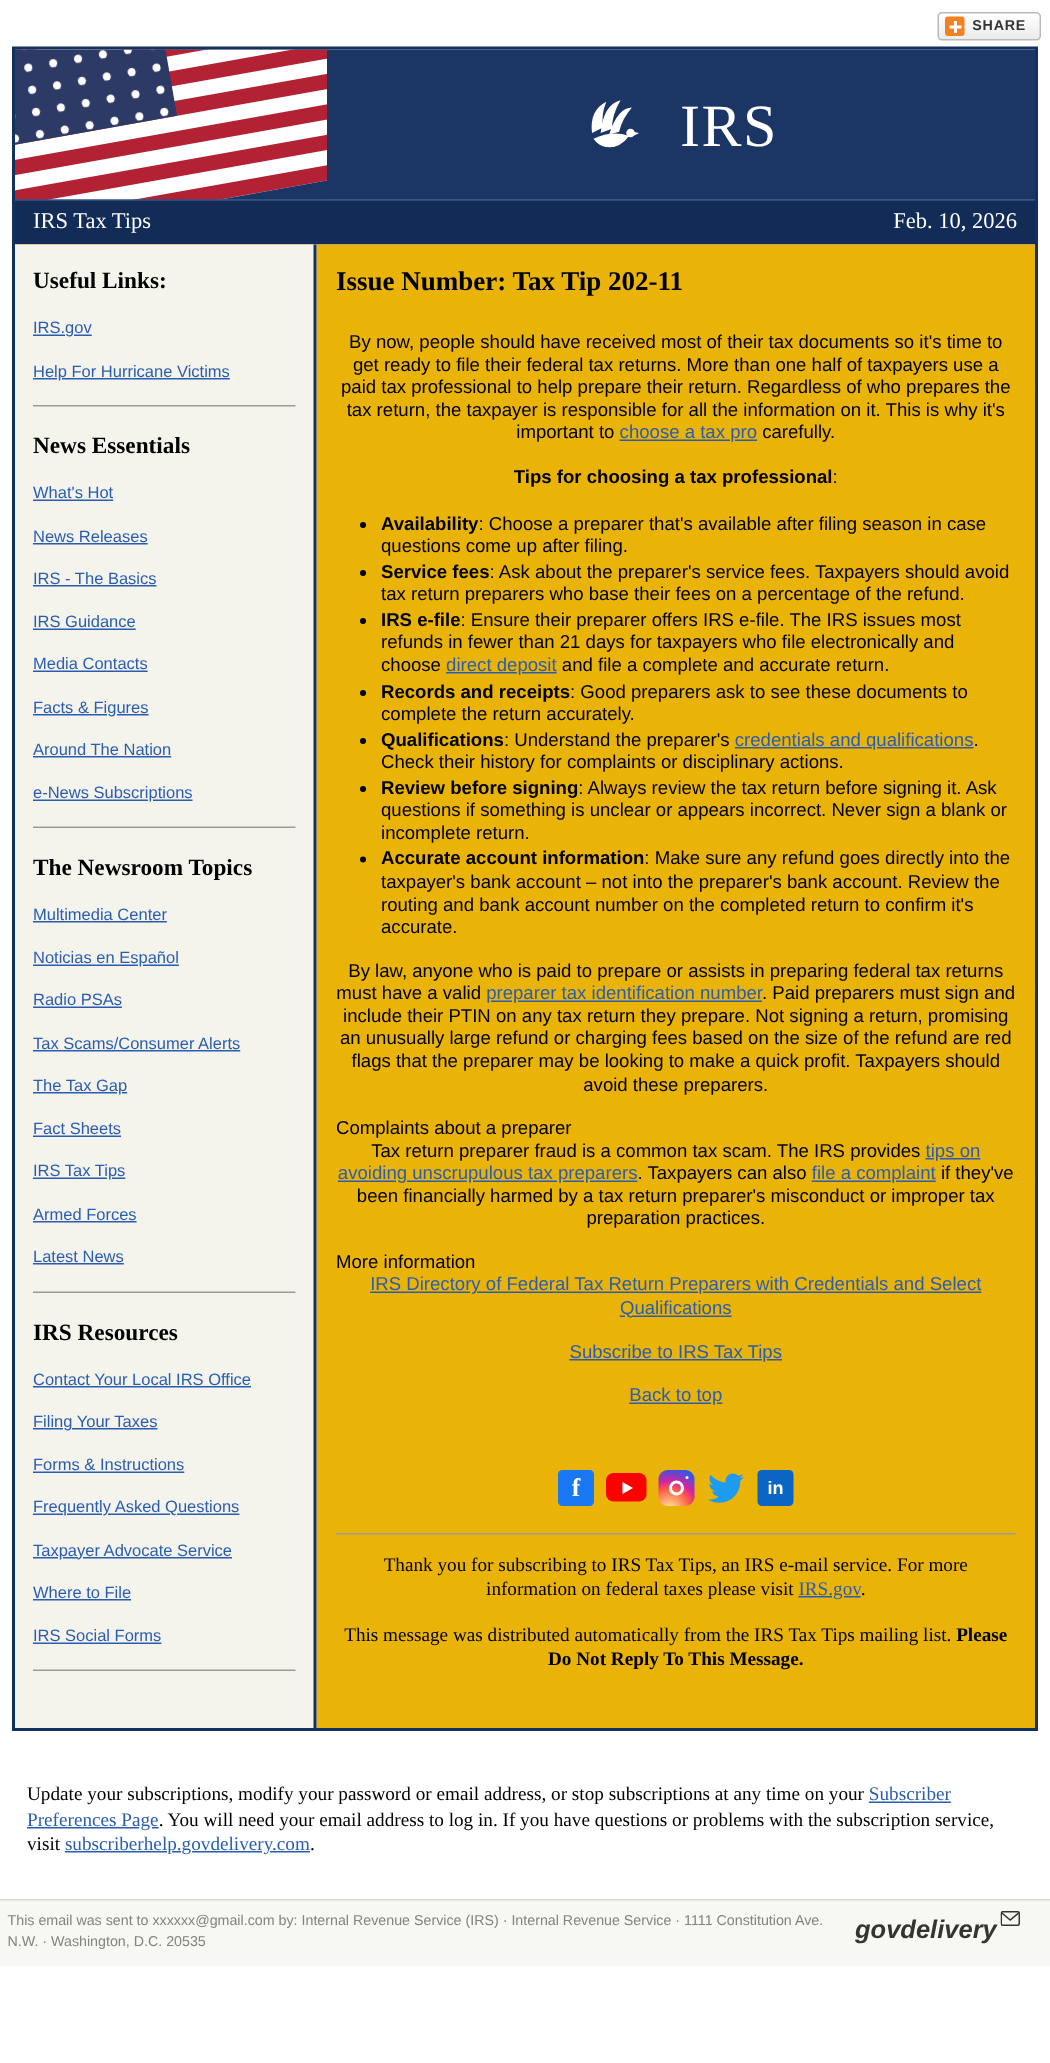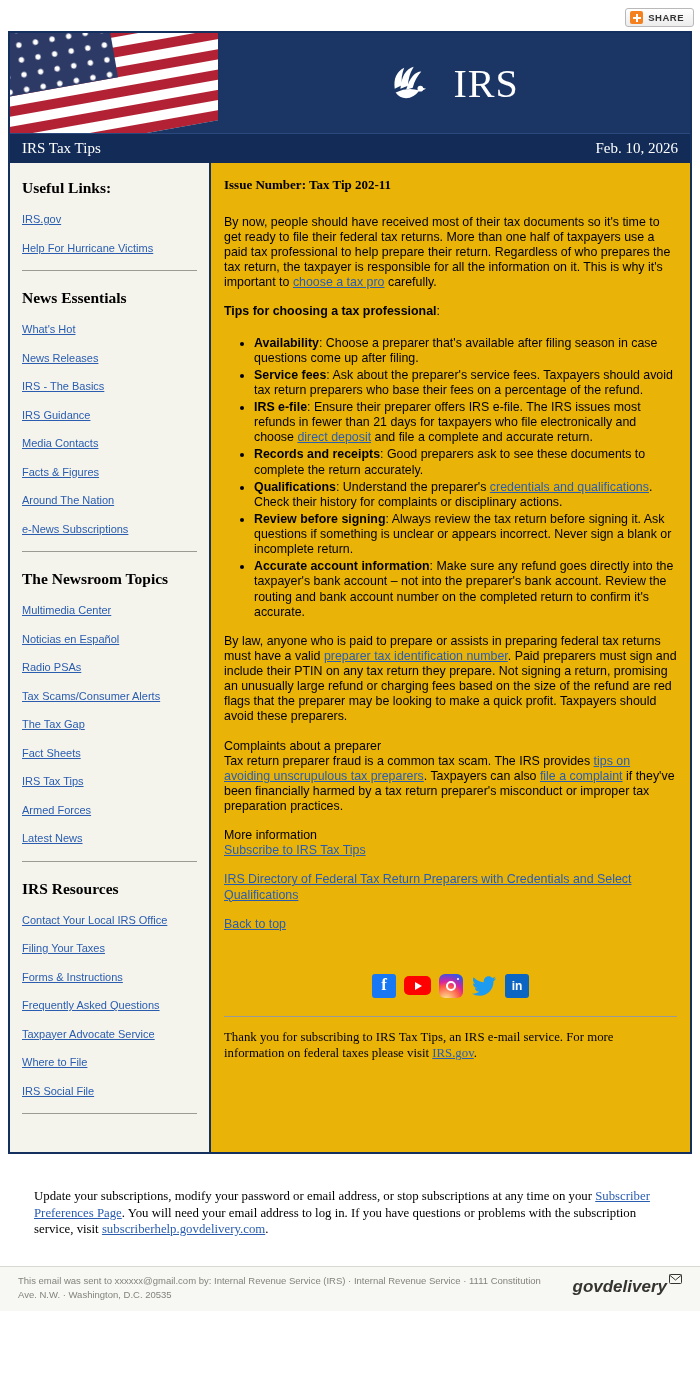--- a/index.html
+++ b/index.html
@@ -27,23 +27,23 @@
   .datebar{display:flex;justify-content:space-between;align-items:center;background:#122c57;color:#fff;
            padding:6px 12px;font-family:"Liberation Serif",serif;font-size:15px;border-top:1px solid #2a4a7f;}
 
   .cols{display:flex;align-items:stretch;background:#eab308;}
   .sidebar{width:201px;flex:none;background:#f4f3ec;border-right:2px solid #14305f;padding:14px 12px 20px;}
   .sb-h{font-family:"Liberation Serif",serif;font-weight:bold;font-size:15.5px;margin:2px 0 16px;}
   .sb-l{display:block;font-size:11px;color:#2a5db0;text-decoration:underline;margin-bottom:16.5px;}
   .sb-sep{border-top:1px solid #9b9b93;margin:2px 0 18px;}
 
   .main{flex:1;padding:12px 13px 16px;font-size:12.4px;line-height:1.22;}
-  .issue{font-family:"Liberation Serif",serif;font-weight:bold;font-size:13px;margin:2px 0 22px;}
+  .issue{font-family:"Liberation Serif",serif;font-weight:bold;font-size:18px;margin:2px 0 22px;}
   .title{font-size:21px;font-weight:bold;text-align:center;margin:0 0 16px;}
-  .p{margin:0 0 14px;}
+  .p{margin:0 0 14px;text-align:center;}
   .tight{margin:0;font-weight:normal;}
   ul.tips{margin:16px 0 14px;padding-left:30px;}
   ul.tips li{margin-bottom:2px;}
   .lnk{color:#2a5db0;text-decoration:underline;}
   .b{font-weight:bold;}
   .serif{font-family:"Liberation Serif",serif;font-size:12.8px;line-height:1.28;}
 
   .social{display:flex;justify-content:center;align-items:center;gap:8px;margin:42px 0 18px;}
   .sico{display:flex;align-items:center;justify-content:center;text-decoration:none;}
   .fb{width:24px;height:24px;background:#1877f2;border-radius:3px;color:#fff;font-family:"Liberation Serif",serif;font-weight:bold;font-size:17px;}
@@ -52,22 +52,22 @@
   .ig{width:24px;height:24px;border-radius:6px;position:relative;
       background:radial-gradient(circle at 30% 110%,#fdf497 0%,#fd5949 45%,#d6249f 60%,#285aeb 90%);}
   .lens{width:10px;height:10px;border:2px solid #fff;border-radius:50%;}
   .dot{position:absolute;top:4px;right:4px;width:2.5px;height:2.5px;background:#fff;border-radius:50%;}
   .tw{width:26px;height:24px;}
   .lin{width:24px;height:24px;background:#0a66c2;border-radius:3px;color:#fff;font-weight:bold;font-size:12px;}
 
   .main-rule{border:0;border-top:1px solid #999;margin:18px 0 12px;}
 
   .footer{padding:34px 20px 0 18px;font-family:"Liberation Serif",serif;font-size:12.8px;line-height:1.3;}
-  .footer p{margin:0 16px 16px;}
-  .bottom{margin-top:28px;border-top:1px solid #d9d9d4;background:#f7f7f4;padding:7px 18px 9px;
+  .footer p{margin:0 0 16px;}
+  .bottom{margin-top:28px;border-top:1px solid #d9d9d4;background:#f7f7f4;padding:7px 5px 9px;
           display:flex;justify-content:flex-start;gap:20px;font-size:9.5px;color:#84847c;line-height:1.5;}
   .sent{max-width:545px;}
   .gd{display:flex;align-items:flex-start;gap:2px;font-weight:bold;font-style:italic;font-size:17px;color:#35342f;}
 </style>
 </head>
 <body>
 
 <div class="topbar">
   <div class="share">
     <span class="share-ico"></span>
@@ -148,21 +148,21 @@
       <a class="sb-l">Latest News</a>
       <div class="sb-sep"></div>
 
       <div class="sb-h">IRS Resources</div>
       <a class="sb-l">Contact Your Local IRS Office</a>
       <a class="sb-l">Filing Your Taxes</a>
       <a class="sb-l">Forms &amp; Instructions</a>
       <a class="sb-l">Frequently Asked Questions</a>
       <a class="sb-l">Taxpayer Advocate Service</a>
       <a class="sb-l">Where to File</a>
-      <a class="sb-l">IRS Social File</a>
+      <a class="sb-l">IRS Social Forms</a>
       <div class="sb-sep"></div>
     </div>
 
     <div class="main">
       <div class="issue">Issue Number: Tax Tip 202-11</div>
 
       <p class="p"><span>By now, people should have received most of their tax documents so it's time to get ready to file their federal tax returns. More than one half of taxpayers use a paid tax professional to help prepare their return. Regardless of who prepares the tax return, the taxpayer is responsible for all the information on it. This is why it's important to </span><a class="lnk">choose a tax pro</a><span> carefully.</span></p>
       <p class="p"><span class="b">Tips for choosing a tax professional</span><span>:</span></p>
 
       <ul class="tips">
@@ -174,23 +174,23 @@
         <li><span class="b">Review before signing</span><span>: Always review the tax return before signing it. Ask questions if something is unclear or appears incorrect. Never sign a blank or incomplete return.</span></li>
         <li><span class="b">Accurate account information</span><span>: Make sure any refund goes directly into the taxpayer's bank account – not into the preparer's bank account. Review the routing and bank account number on the completed return to confirm it's accurate.</span></li>
       </ul>
 
       <p class="p"><span>By law, anyone who is paid to prepare or assists in preparing federal tax returns must have a valid </span><a class="lnk">preparer tax identification number</a><span>. Paid preparers must sign and include their PTIN on any tax return they prepare. Not signing a return, promising an unusually large refund or charging fees based on the size of the refund are red flags that the preparer may be looking to make a quick profit. Taxpayers should avoid these preparers.</span></p>
 
       <p class="tight">Complaints about a preparer</p>
       <p class="p"><span>Tax return preparer fraud is a common tax scam. The IRS provides </span><a class="lnk">tips on avoiding unscrupulous tax preparers</a><span>. Taxpayers can also </span><a class="lnk">file a complaint</a><span> if they've been financially harmed by a tax return preparer's misconduct or improper tax preparation practices.</span></p>
 
       <p class="tight">More information</p>
+      <p class="p"><a class="lnk">IRS Directory of Federal Tax Return Preparers with Credentials and Select Qualifications</a></p>
+
       <p class="p"><a class="lnk">Subscribe to IRS Tax Tips</a></p>
-
-      <p class="p"><a class="lnk">IRS Directory of Federal Tax Return Preparers with Credentials and Select Qualifications</a></p>
       <p class="p"><a class="lnk">Back to top</a></p>
 
       <div class="social">
         <a class="sico fb">f</a>
         <a class="sico yt">
             <span class="tri"></span>
           </a>
         <a class="sico ig">
             <span class="lens"></span>
             <span class="dot"></span>
@@ -199,20 +199,21 @@
           <svg viewBox="0 0 24 24" width="24" height="24" fill="#1d9bf0">
             <path d="M24 4.6c-.9.4-1.8.6-2.8.8 1-.6 1.8-1.6 2.2-2.7-1 .6-2 1-3.1 1.2C19.3 2.9 18 2.3 16.6 2.3c-2.7 0-4.9 2.2-4.9 4.9 0 .4 0 .8.1 1.1-4.1-.2-7.7-2.2-10.1-5.1-.4.7-.7 1.6-.7 2.5 0 1.7.9 3.2 2.2 4.1-.8 0-1.6-.2-2.2-.6v.1c0 2.4 1.7 4.4 3.9 4.8-.4.1-.8.2-1.3.2-.3 0-.6 0-.9-.1.6 2 2.4 3.4 4.6 3.4-1.7 1.3-3.8 2.1-6.1 2.1-.4 0-.8 0-1.2-.1 2.2 1.4 4.8 2.2 7.5 2.2 9.1 0 14-7.5 14-14v-.6c1-.7 1.8-1.6 2.5-2.5z"></path>
           </svg>
         </a>
         <a class="sico lin">in</a>
       </div>
 
       <div class="main-rule"></div>
 
       <p class="p serif"><span>Thank you for subscribing to IRS Tax Tips, an IRS e-mail service. For more information on federal taxes please visit </span><a class="lnk">IRS.gov</a><span>.</span></p>
+      <p class="p serif"><span>This message was distributed automatically from the IRS Tax Tips mailing list. </span><span class="b">Please Do Not Reply To This Message.</span></p>
     </div>
   </div>
 </div>
 
 <div class="footer">
   <p><span>Update your subscriptions, modify your password or email address, or stop subscriptions at any time on your </span><a class="lnk">Subscriber Preferences Page</a><span>. You will need your email address to log in. If you have questions or problems with the subscription service, visit </span><a class="lnk">subscriberhelp.govdelivery.com</a><span>.</span></p>
 </div>
 
 <div class="bottom">
   <div class="sent">This email was sent to xxxxxx@gmail.com by: Internal Revenue Service (IRS) · Internal Revenue Service · 1111 Constitution Ave. N.W. · Washington, D.C. 20535</div>

